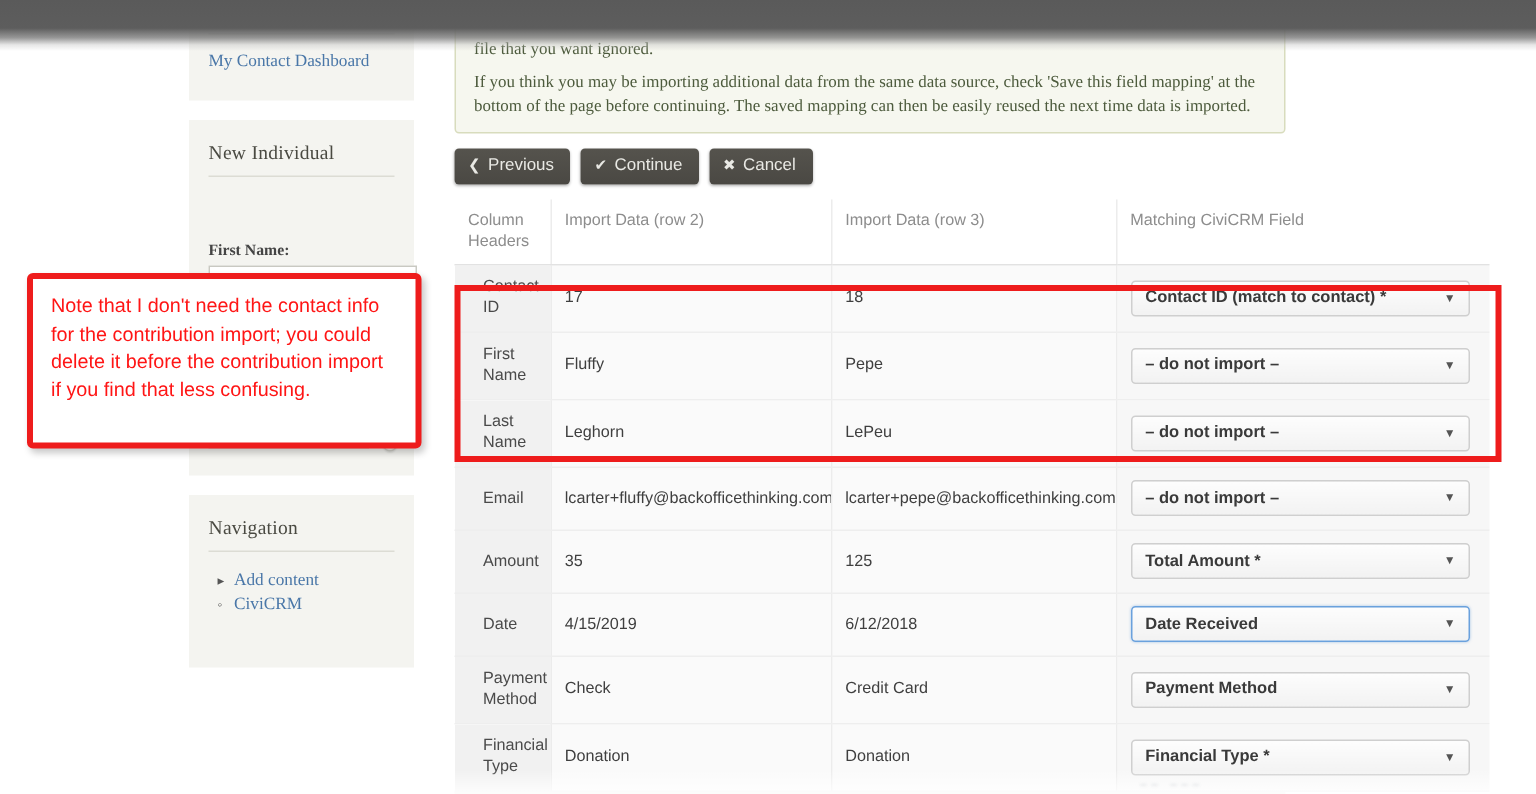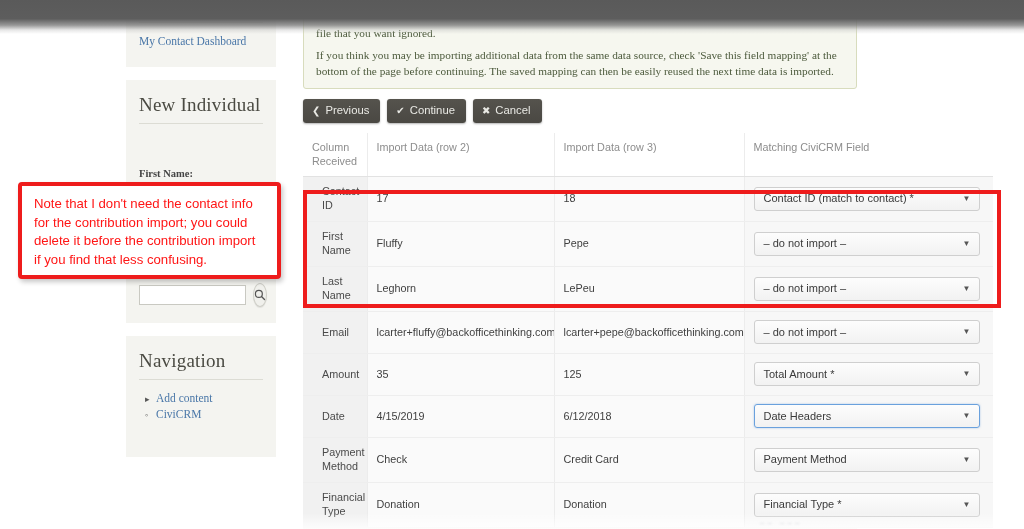--- a/index.html
+++ b/index.html
@@ -50,21 +50,21 @@
   }
   .side-link {
     color: #4a77a8;
     font-size: 11.5px;
     font-family: "Liberation Serif", serif;
     text-decoration: none;
     display: block;
     line-height: 15px;
   }
   .side-title {
-    font-size: 19px;
+    font-size: 13px;
     color: #4a4a42;
     font-family: "Liberation Serif", serif;
     letter-spacing: .2px;
     margin-bottom: 7px;
   }
   .side-label {
     font-size: 10.5px;
     color: #444;
     font-weight: bold;
     font-family: "Liberation Serif", serif;
@@ -194,21 +194,21 @@
   }
   #map-table td:last-child { border-right: none; background: #f7f7f7; }
   #map-table td.colhead {
     background: #f1f1f1;
     color: #4a4a4a;
     padding-left: 19px;
   }
   th.w-colhead, td.w-colhead { width: 64px; }
   th.w-r2, td.w-r2 { width: 187px; margin-top: 36px; }
   th.w-r3, td.w-r3 { width: 190px; }
-  th.w-field, td.w-field { width: 249px; }
+  th.w-field, td.w-field { width: 249px; font-weight: bold; }
 
   .select {
     position: relative;
     height: 24px;
     border: 1px solid #cfcfcf;
     border-radius: 3px;
     background: linear-gradient(to bottom, #fdfdfd 0%, #f2f2f2 100%);
     display: flex; align-items: center;
     padding: 0 22px 0 9px;
     font-size: 11px;
@@ -233,21 +233,21 @@
     width: 554px;
     background: #f1f1e9;
     padding: 8px 10px 10px 8px;
     margin-top: 0;
   }
 
   
   #note-box {
     position: absolute;
     left: 18px; top: 182px;
-    width: 263px; height: 97px;
+    width: 263px; height: 117px;
     background: #fff;
     border: 4px solid #ee1c1c;
     border-radius: 4px;
     padding: 9px 12px;
     z-index: 40;
     box-shadow: 2px 3px 5px rgba(0,0,0,.22);
   }
   #note-box p {
     color: #ff1515;
     font-size: 13.2px;
@@ -342,21 +342,21 @@
       </div>
       <div class="cbtn">
         <span class="gl">✖</span>
         <span>Cancel</span>
       </div>
     </div>
 
     <table id="map-table">
       <thead>
         <tr>
-          <th class="w-colhead">Column Received</th>
+          <th class="w-colhead">Column Headers</th>
           <th class="w-r2">Import Data (row 2)</th>
           <th class="w-r3">Import Data (row 3)</th>
           <th class="w-field">Matching CiviCRM Field</th>
         </tr>
       </thead>
       <tbody id="table-body">
           <tr>
             <td class="colhead w-colhead">Contact ID</td>
             <td class="w-r2">17</td>
             <td class="w-r3">18</td>
@@ -410,21 +410,21 @@
                 <span class="caret">▼</span>
               </div>
             </td>
           </tr>
           <tr>
             <td class="colhead w-colhead">Date</td>
             <td class="w-r2">4/15/2019</td>
             <td class="w-r3">6/12/2018</td>
             <td class="w-field">
               <div class="select focused">
-                <span>Date Headers</span>
+                <span>Date Received</span>
                 <span class="caret">▼</span>
               </div>
             </td>
           </tr>
           <tr>
             <td class="colhead w-colhead">Payment Method</td>
             <td class="w-r2">Check</td>
             <td class="w-r3">Credit Card</td>
             <td class="w-field">
               <div class="select">

